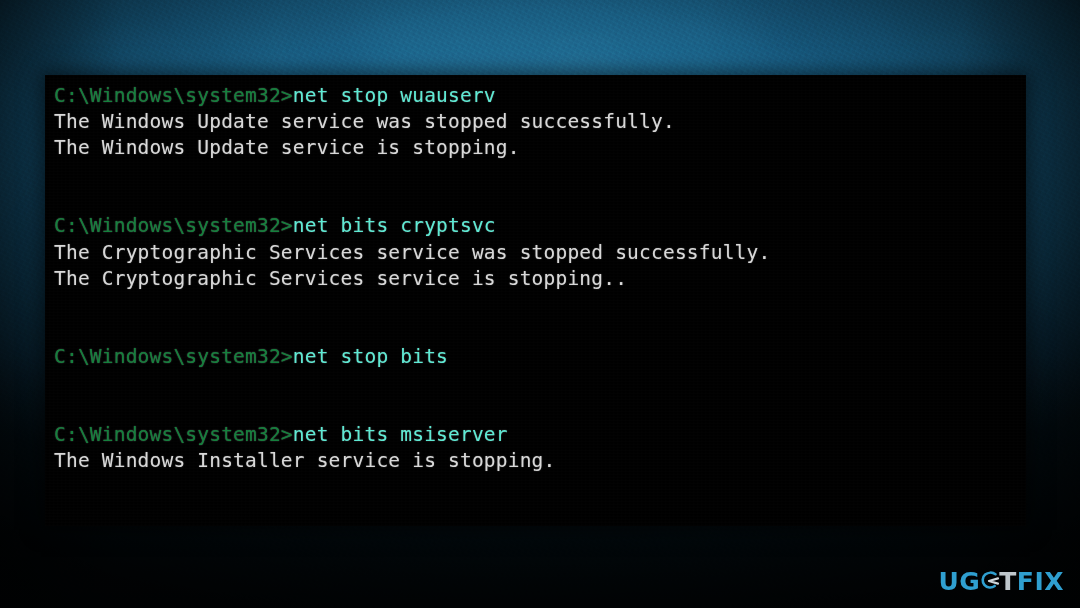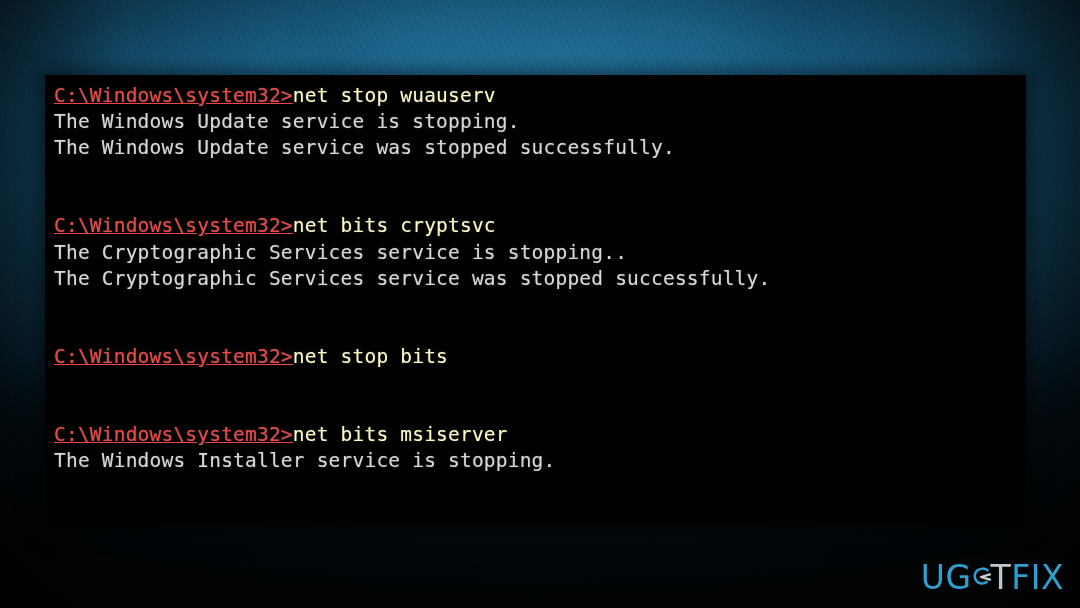--- a/index.html
+++ b/index.html
@@ -108,33 +108,33 @@
     font-family: "DejaVu Sans Mono", "Liberation Mono", monospace;
     font-size: 19.5px;
     line-height: 26.1px;
     letter-spacing: .2px;
     white-space: pre;
     color: #d8d8d8;
     text-shadow: 0 0 1.4px rgba(255,255,255,.35);
   }
   .line.blank { color: transparent; }
 
-  .prompt  { color: #ef4444; text-decoration: underline; }
-  .command { color: #fef9c3; }
+  .prompt  { color: #15803d; }
+  .command { color: #5eead4; }
 
   
   #watermark {
     position: absolute;
     right: 16px;
     bottom: 14px;
     display: flex;
     align-items: center;
     font-family: "DejaVu Sans", "Liberation Sans", sans-serif;
-    font-size: 33px;
-    font-weight: normal;
+    font-size: 25px;
+    font-weight: bold;
     letter-spacing: .5px;
     line-height: 1;
     user-select: none;
   }
   #watermark .wm-blue  { color: #2f9fd0; }
   #watermark .wm-gray  { color: #bfc7cc; }
   #watermark .wm-glyph {
     display: inline-block;
     width: 19px;
     height: 22px;
@@ -150,28 +150,28 @@
 
   <div class="bg-base"></div>
   <div class="bg-tex1"></div>
   <div class="bg-tex2"></div>
   <div class="bg-vignette"></div>
 
   <div id="console">
     <div class="console-inner">
 
       <div class="line"><span class="prompt">C:\Windows\system32&gt;</span><span class="command">net stop wuauserv</span></div>
+      <div class="line">The Windows Update service was stopped successfully.</div>
       <div class="line">The Windows Update service is stopping.</div>
-      <div class="line">The Windows Update service was stopped successfully.</div>
       <div class="line blank">&nbsp;</div>
       <div class="line blank">&nbsp;</div>
 
       <div class="line"><span class="prompt">C:\Windows\system32&gt;</span><span class="command">net bits cryptsvc</span></div>
+      <div class="line">The Cryptographic Services service was stopped successfully.</div>
       <div class="line">The Cryptographic Services service is stopping..</div>
-      <div class="line">The Cryptographic Services service was stopped successfully.</div>
       <div class="line blank">&nbsp;</div>
       <div class="line blank">&nbsp;</div>
 
       <div class="line"><span class="prompt">C:\Windows\system32&gt;</span><span class="command">net stop bits</span></div>
       <div class="line blank">&nbsp;</div>
       <div class="line blank">&nbsp;</div>
 
       <div class="line"><span class="prompt">C:\Windows\system32&gt;</span><span class="command">net bits msiserver</span></div>
       <div class="line">The Windows Installer service is stopping.</div>
 

